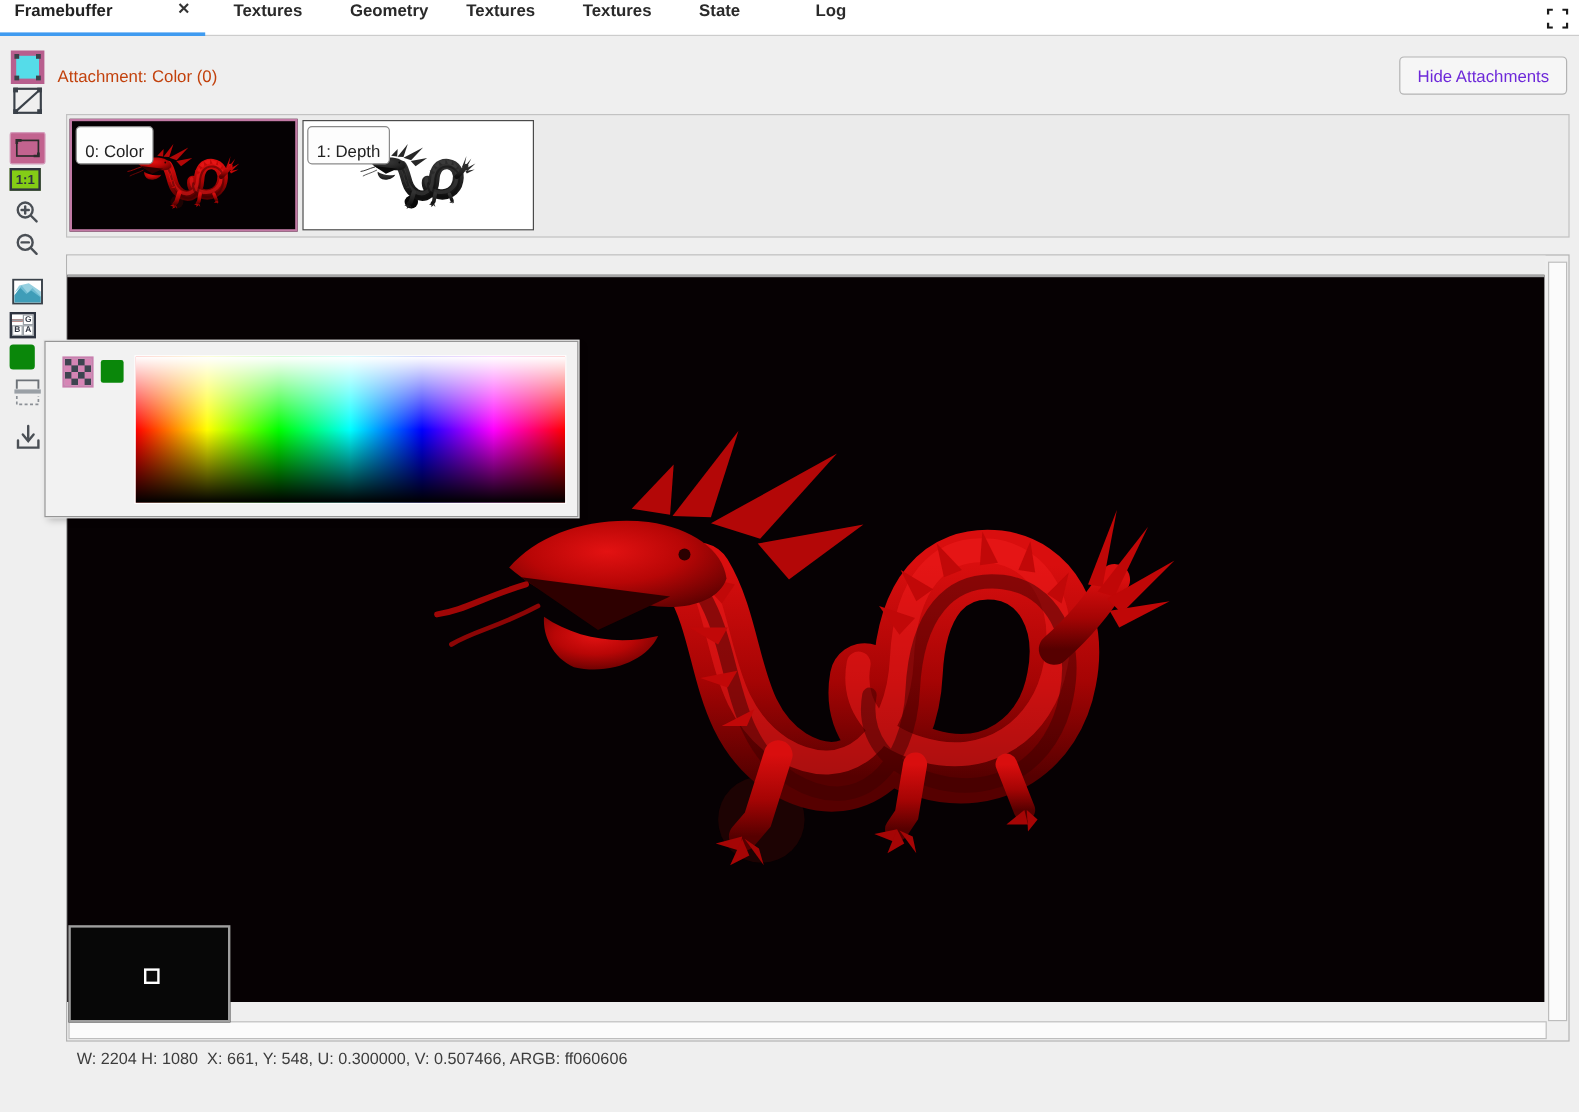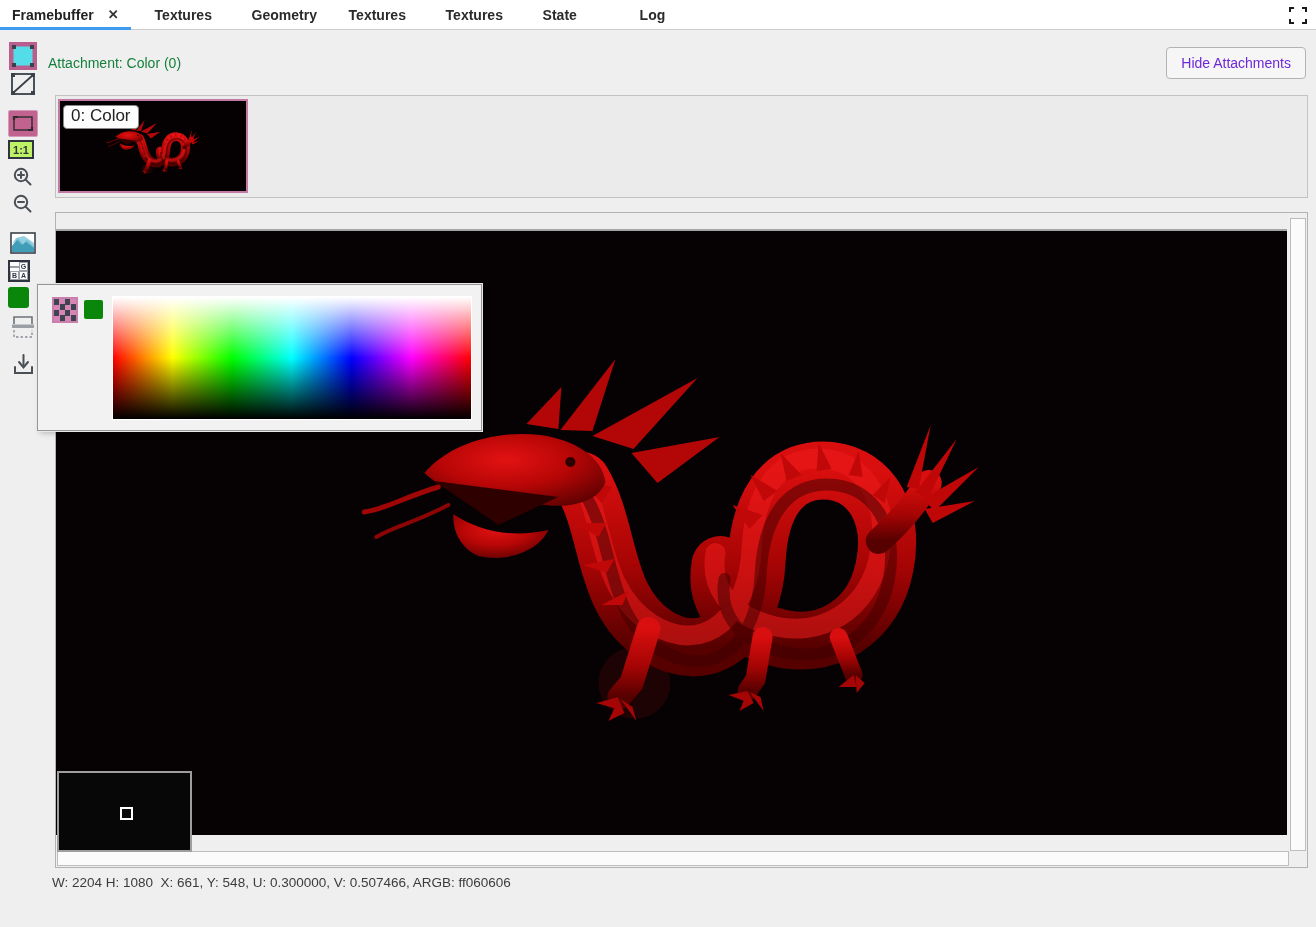--- a/index.html
+++ b/index.html
@@ -10,65 +10,65 @@
     background:#efefef;
     overflow:hidden;
     color:#333;
   }
   
   .tabbar {
     position:absolute; left:0; top:0; width:1316px; height:30px;
     background:#ffffff; border-bottom:1px solid #cccccc;
     display:flex; align-items:stretch;
   }
-  .tab { position:relative; display:flex; align-items:center; font-size:14px; color:#222; cursor:default; }
+  .tab { position:relative; display:flex; align-items:flex-start; font-size:14px; color:#222; cursor:default;gap:40px; }
   .tab-active { padding:0 8px 0 12px; font-weight:bold; }
   .tab-active .underline {
     position:absolute; left:0; right:0; bottom:-1px; height:3px; background:#3f9bf0;
   }
   .tab-close { margin-left:10px; font-size:13px; color:#333; padding:0 4px; }
   .tab-plain { width:97px; padding-left:12px; font-weight:700; color:#2a2a2a; }
   .fullscreen-btn { position:absolute; right:8px; top:6px; width:20px; height:18px; display:flex; align-items:center; justify-content:center; }
 
   
   .tool { position:absolute; left:8px; width:30px; display:flex; align-items:center; justify-content:center; }
   .fit-btn { background:#c2638f; border:1px solid #d49cbb; border-radius:2px; width:30px; height:27px; }
   .one2one {
-    width:26px; height:19px; border:2px solid #2e3440; background:#bef264;
+    width:26px; height:19px; border:2px solid #2e3440; background:#84cc16;
     font-size:11px; font-weight:bold; color:#2e3440; display:flex; align-items:center; justify-content:center;
   }
   .green-swatch { width:21px; height:21px; background:#0a870a; border-radius:3px; }
   .chan-grid {
     width:22px; height:22px; border:2px solid #2e3440; background:#fff;
     display:grid; grid-template-columns:1fr 1fr; grid-template-rows:1fr 1fr;
   }
   .chan-grid span { display:flex; align-items:center; justify-content:center; font-size:7px; font-weight:bold; color:#2e3440; border:0.5px solid #9aa0a6; }
   .chan-r { background:#e8220a; }
 
   
-  .attach-label { position:absolute; left:48px; top:55px; font-size:14px; color:#15803d; }
+  .attach-label { position:absolute; left:48px; top:55px; font-size:14px; color:#c2410c; }
   .hide-btn {
     position:absolute; right:10px; top:47px; height:32px; padding:0 14px;
     background:#f6f6f6; border:1px solid #b3b3b3; border-radius:4px;
     font-size:14px; color:#6d28d9; display:flex; align-items:center;
   }
 
   
   .attach-panel {
     position:absolute; left:55px; top:95px; width:1253px; height:103px;
     background:#ebebeb; border:1px solid #c2c2c2;
   }
   .thumb { position:absolute; top:3px; }
   .thumb0 { left:2px; width:190px; height:94px; border:2px solid #c27aa5; background:#050103; }
   .thumb1 { left:196px; top:4px; width:193px; height:92px; border:1px solid #4a4a4a; background:#ffffff; }
   .thumb svg { position:absolute; left:0; top:0; width:100%; height:100%; }
   .thumb-label {
     position:absolute; left:3px; top:4px; z-index:3;
     background:#fdfdfd; border:1px solid #8a8a8a; border-radius:4px;
-    padding:0 7px 2px 7px; font-size:17px; color:#222; white-space:nowrap;
+    padding:12px 7px 2px 7px; font-size:14px; color:#222; white-space:nowrap;
   }
   .depth-dragon svg { filter:grayscale(1) brightness(0.9); }
 
   
   .viewer {
     position:absolute; left:55px; top:212px; width:1253px; height:656px;
     background:#efefef; border:1px solid #b2b2b2;
   }
   .top-strip { position:absolute; left:0; top:0; width:1232px; height:16px; background:#eeeeee; }
   .canvas {
@@ -107,21 +107,21 @@
   .swatch-green { position:absolute; left:46px; top:15px; width:19px; height:19px; background:#0a870a; border-radius:2px; }
   .gradient-box {
     position:absolute; left:74px; top:11px; width:360px; height:124px;
     border:1px solid #ffffff;
     background:
       linear-gradient(to bottom, #ffffff 0%, rgba(255,255,255,0) 50%, rgba(0,0,0,0) 50%, #000000 100%),
       linear-gradient(to right, #ff0000, #ffff00, #00ff00, #00ffff, #0000ff, #ff00ff, #ff0000);
   }
 
   
-  .statusbar { position:absolute; left:52px; top:875px; font-size:13.5px; color:#3c3c3c; white-space:pre; }
+  .statusbar { position:absolute; left:64px; top:875px; font-size:13.5px; color:#3c3c3c; white-space:pre; }
 
   .icon-stroke { stroke:#4a4f55; stroke-width:2; fill:none; stroke-linecap:round; }
 </style>
 </head>
 <body>
 
 <svg width="0" height="0" style="position:absolute" aria-hidden="true">
   <defs>
     <radialGradient id="dgrad" cx="45%" cy="35%" r="80%">
       <stop offset="0%" stop-color="#e31212"></stop>
@@ -303,20 +303,26 @@
 <div class="attach-label">Attachment: Color (0)</div>
 <button class="hide-btn">Hide Attachments</button>
 
 <div class="attach-panel">
   <div class="thumb thumb0">
     <span class="thumb-label">0: Color</span>
     <svg viewBox="0 0 1230 604" preserveAspectRatio="none">
         <use href="#dragonsym" width="1230" height="604"></use>
       </svg>
   </div>
+  <div class="thumb thumb1 depth-dragon">
+    <span class="thumb-label">1: Depth</span>
+    <svg viewBox="0 0 1230 604" preserveAspectRatio="none">
+        <use href="#dragonsym" width="1230" height="604"></use>
+      </svg>
+  </div>
 </div>
 
 <div class="viewer">
   <div class="top-strip"></div>
   <div class="canvas">
     <svg viewBox="0 0 1230 604" preserveAspectRatio="none">
         <use href="#dragonsym" width="1230" height="604"></use>
       </svg>
   </div>
   <div class="vscroll"></div>

